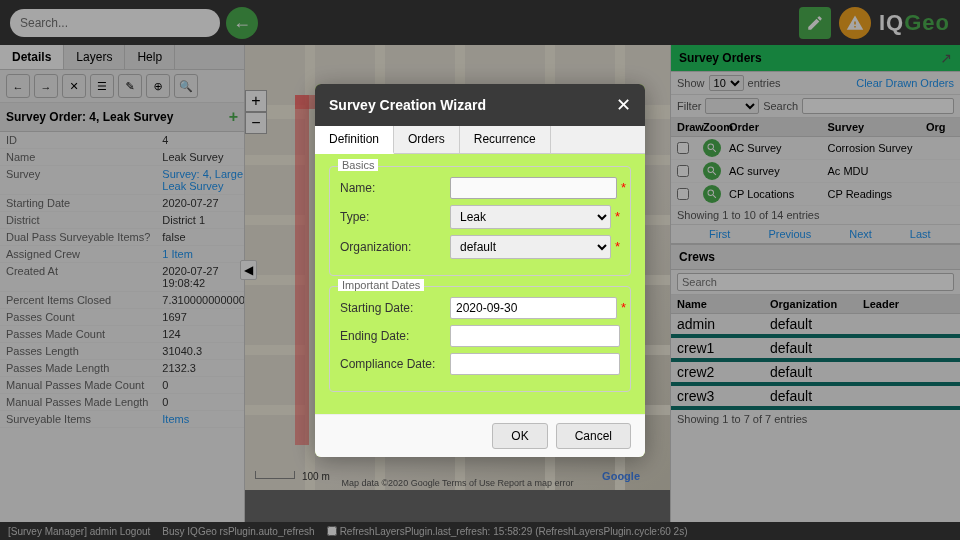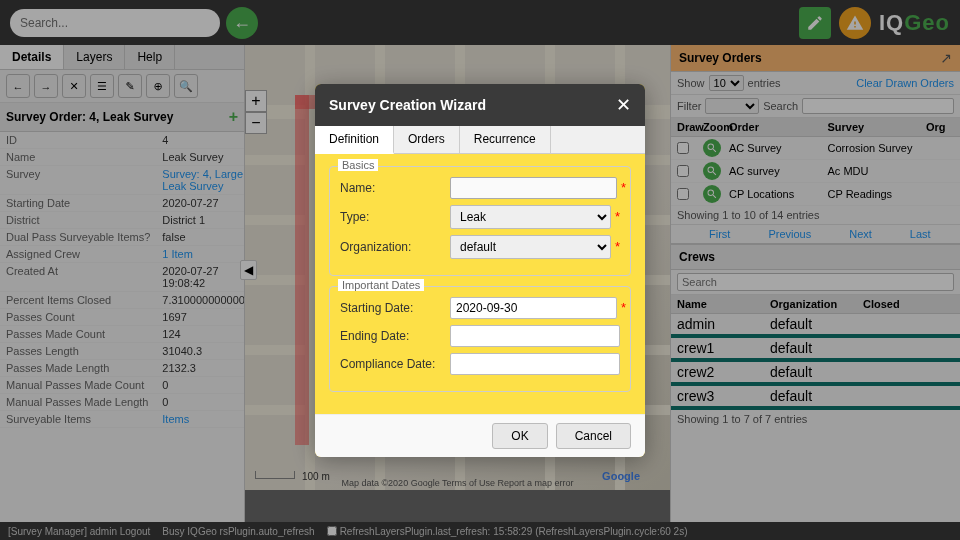--- a/index.html
+++ b/index.html
@@ -39,21 +39,21 @@
     #map-area { position: absolute; top: 45px; left: 245px; width: 425px; height: 445px; background: #e8e3d8; overflow: hidden; }
     #map-bg { width: 100%; height: 100%; background: linear-gradient(135deg, #e8e3d8 60%, #d4cfbf 100%); position: relative; }
     .map-road-h { position: absolute; background: #f5f0e0; }
     .map-road-v { position: absolute; background: #f5f0e0; }
     .map-highlight { position: absolute; background: rgba(255,80,80,0.5); }
     .map-label { position: absolute; font-size: 10px; color: #555; }
     .scale-bar { display: inline-block; width: 40px; height: 8px; border: 1px solid #888; border-top: none; margin-right: 3px; }
 
     
     #right-panel { position: absolute; top: 45px; right: 0; width: 290px; height: 495px; background: #f5f5f5; border-left: 1px solid #ccc; display: flex; flex-direction: column; z-index: 5; overflow: hidden; }
-    #survey-orders-header { display: flex; align-items: center; padding: 5px 8px; background: #fdba74; border-bottom: 1px solid #ccc; }
+    #survey-orders-header { display: flex; align-items: center; padding: 5px 8px; background: #22c55e; border-bottom: 1px solid #ccc; }
     #survey-orders-header span { flex: 1; font-weight: bold; font-size: 12px; }
     #survey-orders-header button { background: none; border: none; cursor: pointer; font-size: 14px; color: #555; }
     .panel-controls { display: flex; align-items: center; padding: 3px 6px; gap: 4px; font-size: 11px; border-bottom: 1px solid #ddd; }
     .panel-controls label { color: #555; }
     .panel-controls select { font-size: 11px; border: 1px solid #bbb; border-radius: 2px; }
     .panel-controls .clear-link { margin-left: auto; color: #2196f3; cursor: pointer; text-decoration: none; font-size: 11px; }
     .filter-row { display: flex; align-items: center; padding: 3px 6px; gap: 4px; font-size: 11px; border-bottom: 1px solid #ddd; }
     .filter-row select { font-size: 11px; border: 1px solid #bbb; border-radius: 2px; flex: 1; }
     .filter-row input { font-size: 11px; border: 1px solid #bbb; border-radius: 2px; flex: 1; padding: 1px 4px; }
     .filter-row label { color: #555; }
@@ -70,21 +70,21 @@
     #crews-header { display: flex; align-items: center; padding: 5px 8px; background: #e8e8e8; border-top: 2px solid #ccc; border-bottom: 1px solid #ccc; }
     #crews-header span { flex: 1; font-weight: bold; font-size: 12px; }
     .crews-search { padding: 3px 6px; border-bottom: 1px solid #ddd; }
     .crews-search input { width: 100%; border: 1px solid #bbb; border-radius: 2px; padding: 2px 4px; font-size: 11px; }
     .crews-table-header { display: grid; grid-template-columns: 1fr 1fr 1fr; gap: 2px; padding: 3px 6px; background: #e0e0e0; border-bottom: 1px solid #ccc; font-size: 11px; font-weight: bold; }
     .crews-table-row { display: grid; grid-template-columns: 1fr 1fr 1fr; gap: 2px; padding: 2px 6px; border-bottom: 4px solid #0f766e; font-size: 14px; }
     .crews-showing { padding: 3px 6px; font-size: 11px; color: #555; }
 
     
     #modal-overlay { position: absolute; top: 0; left: 0; width: 100%; height: 100%; background: rgba(0,0,0,0.35); z-index: 100; display: flex; align-items: center; justify-content: center; }
-    #modal { background: #fde047; border-radius: 6px; width: 330px; box-shadow: 0 4px 24px rgba(0,0,0,0.35); overflow: hidden; }
+    #modal { background: #bef264; border-radius: 6px; width: 330px; box-shadow: 0 4px 24px rgba(0,0,0,0.35); overflow: hidden; }
     #modal-header { background: #3a3a3a; color: white; padding: 10px 14px; display: flex; align-items: center; font-size: 14px; font-weight: bold; }
     #modal-header span { flex: 1; }
     #modal-close { background: none; border: none; color: white; font-size: 18px; cursor: pointer; }
     #modal-tabs { display: flex; background: #f0f0f0; border-bottom: 1px solid #ccc; }
     #modal-tabs span { padding: 6px 14px; cursor: pointer; font-size: 12px; border-right: 1px solid #ccc; }
     #modal-tabs span.active { background: white; border-bottom: 2px solid white; margin-bottom: -1px; }
     #modal-body { padding: 12px 14px; }
     .modal-section { border: 1px solid #ccc; border-radius: 4px; padding: 10px; margin-bottom: 10px; position: relative; }
     .modal-section-legend { position: absolute; top: -8px; left: 8px; background: white; padding: 0 4px; font-size: 11px; color: #666; }
     .modal-field { display: flex; align-items: center; margin-bottom: 6px; }
@@ -333,21 +333,21 @@
   </div>
   <div id="crews-header">
     <span>Crews</span>
   </div>
   <div class="crews-search">
     <input type="text" placeholder="Search" style="">
   </div>
   <div class="crews-table-header">
     <span>Name</span>
     <span>Organization</span>
-    <span>Closed</span>
+    <span>Leader</span>
   </div>
   <div id="crews-rows">
       <div class="crews-table-row">
     <span>admin</span>
     <span>default</span>
     <span></span>
   </div>
       <div class="crews-table-row">
     <span>crew1</span>
     <span>default</span>

